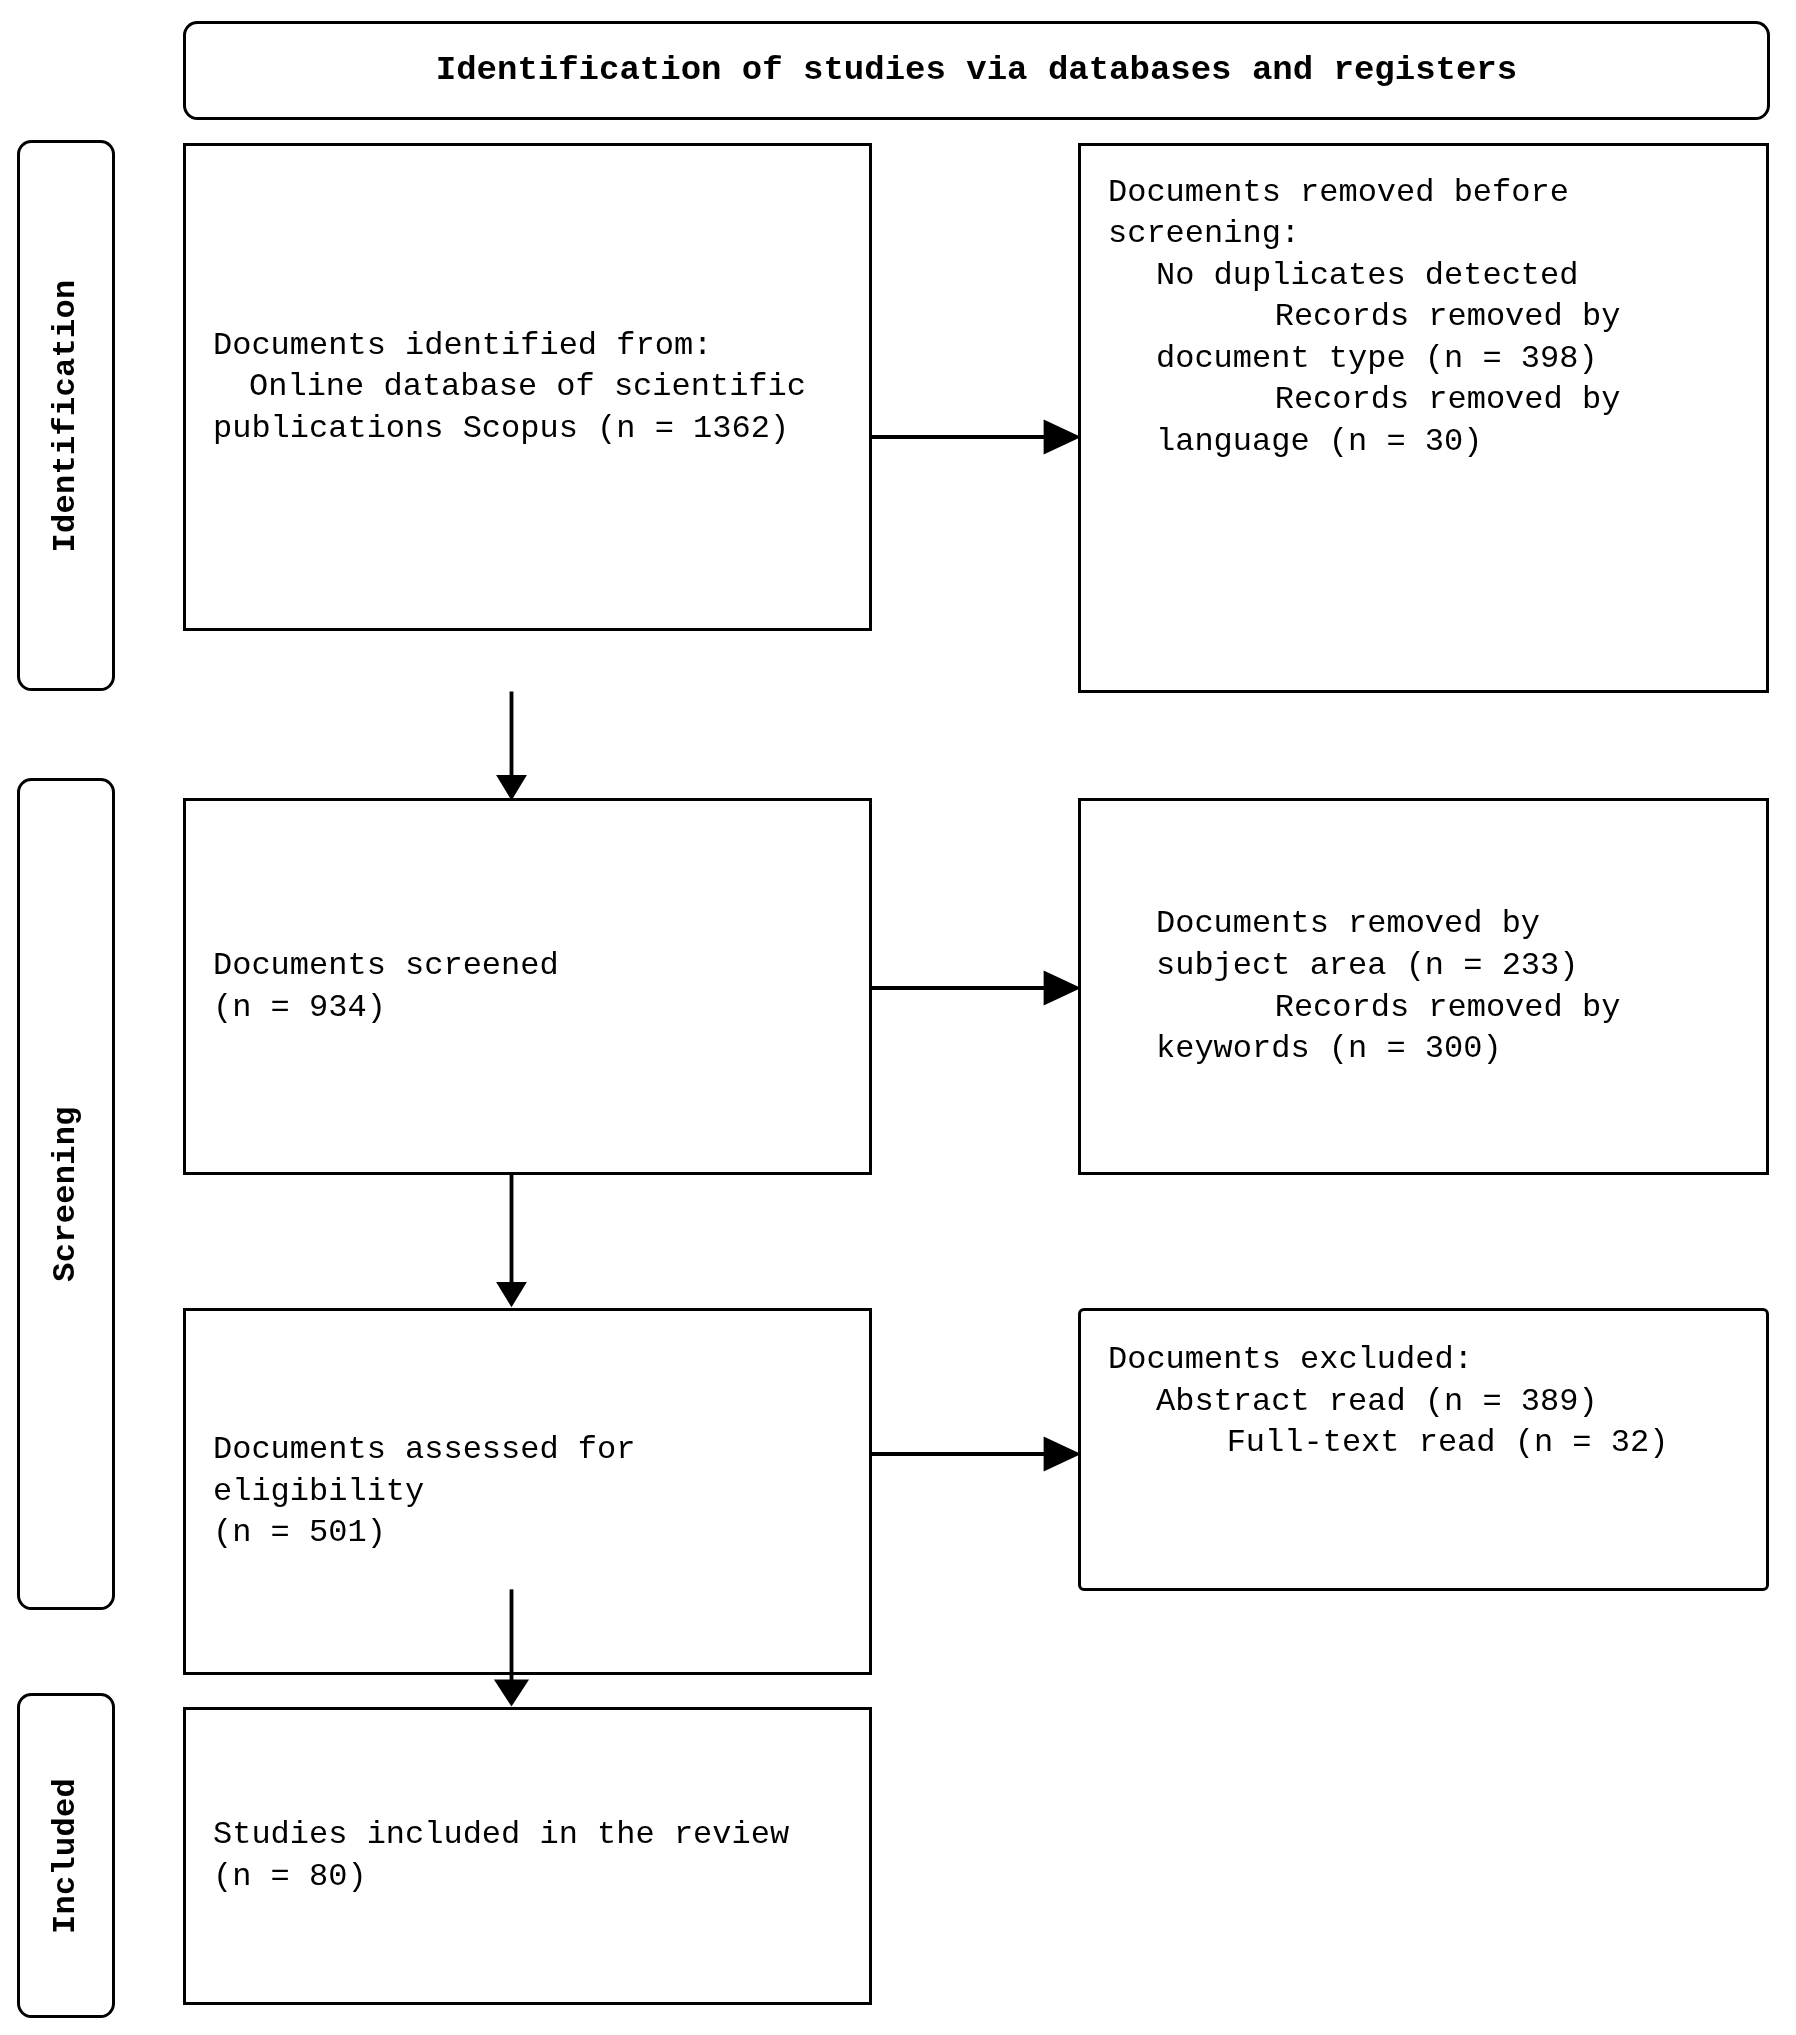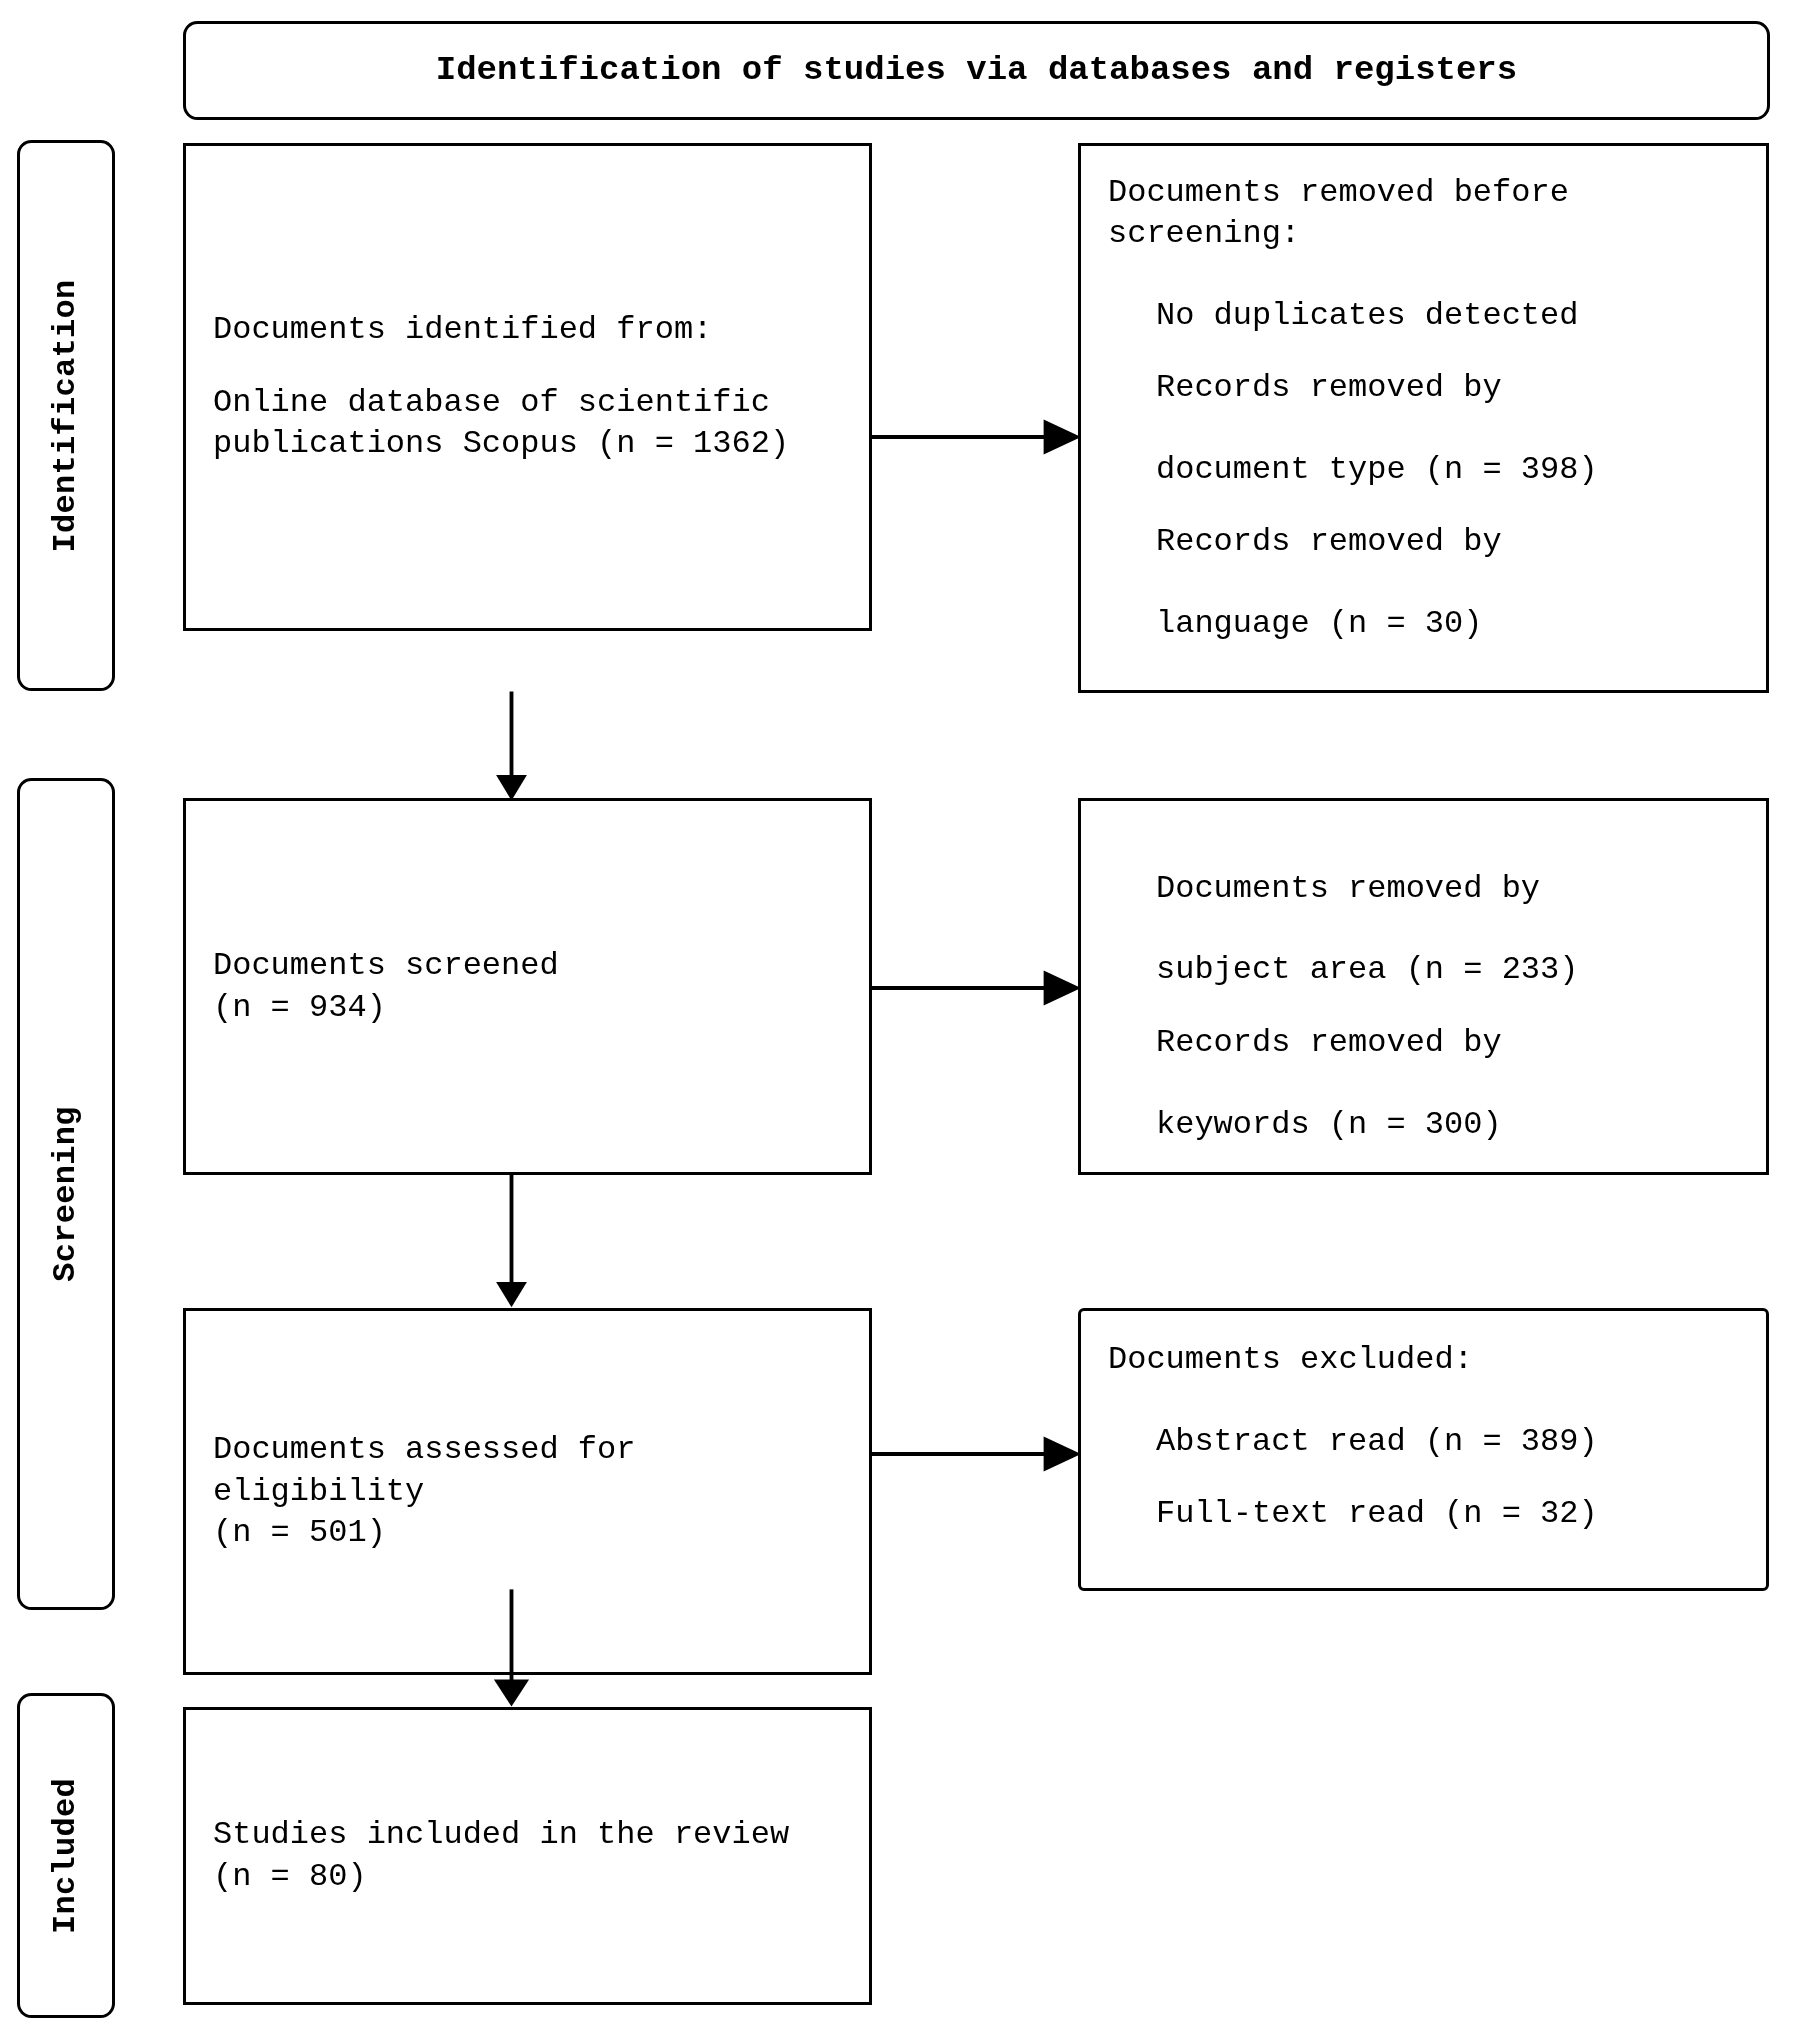--- a/index.html
+++ b/index.html
@@ -73,24 +73,23 @@
     justify-content: flex-start;
   }
   .box-line {
     font-size: 32px;
     line-height: 1.30;
     color: #000000;
     white-space: nowrap;
   }
   .box-line.indent {
     padding-left: 48px;
-    margin-top: 40px;
   }
   .box-line.gap-before {
-    margin-top: 31px;
+    text-align: center;
   }
 
   
   .connector {
     position: absolute;
     pointer-events: none;
   }
   .connector line {
     stroke: #000000;
     stroke-width: 7;

